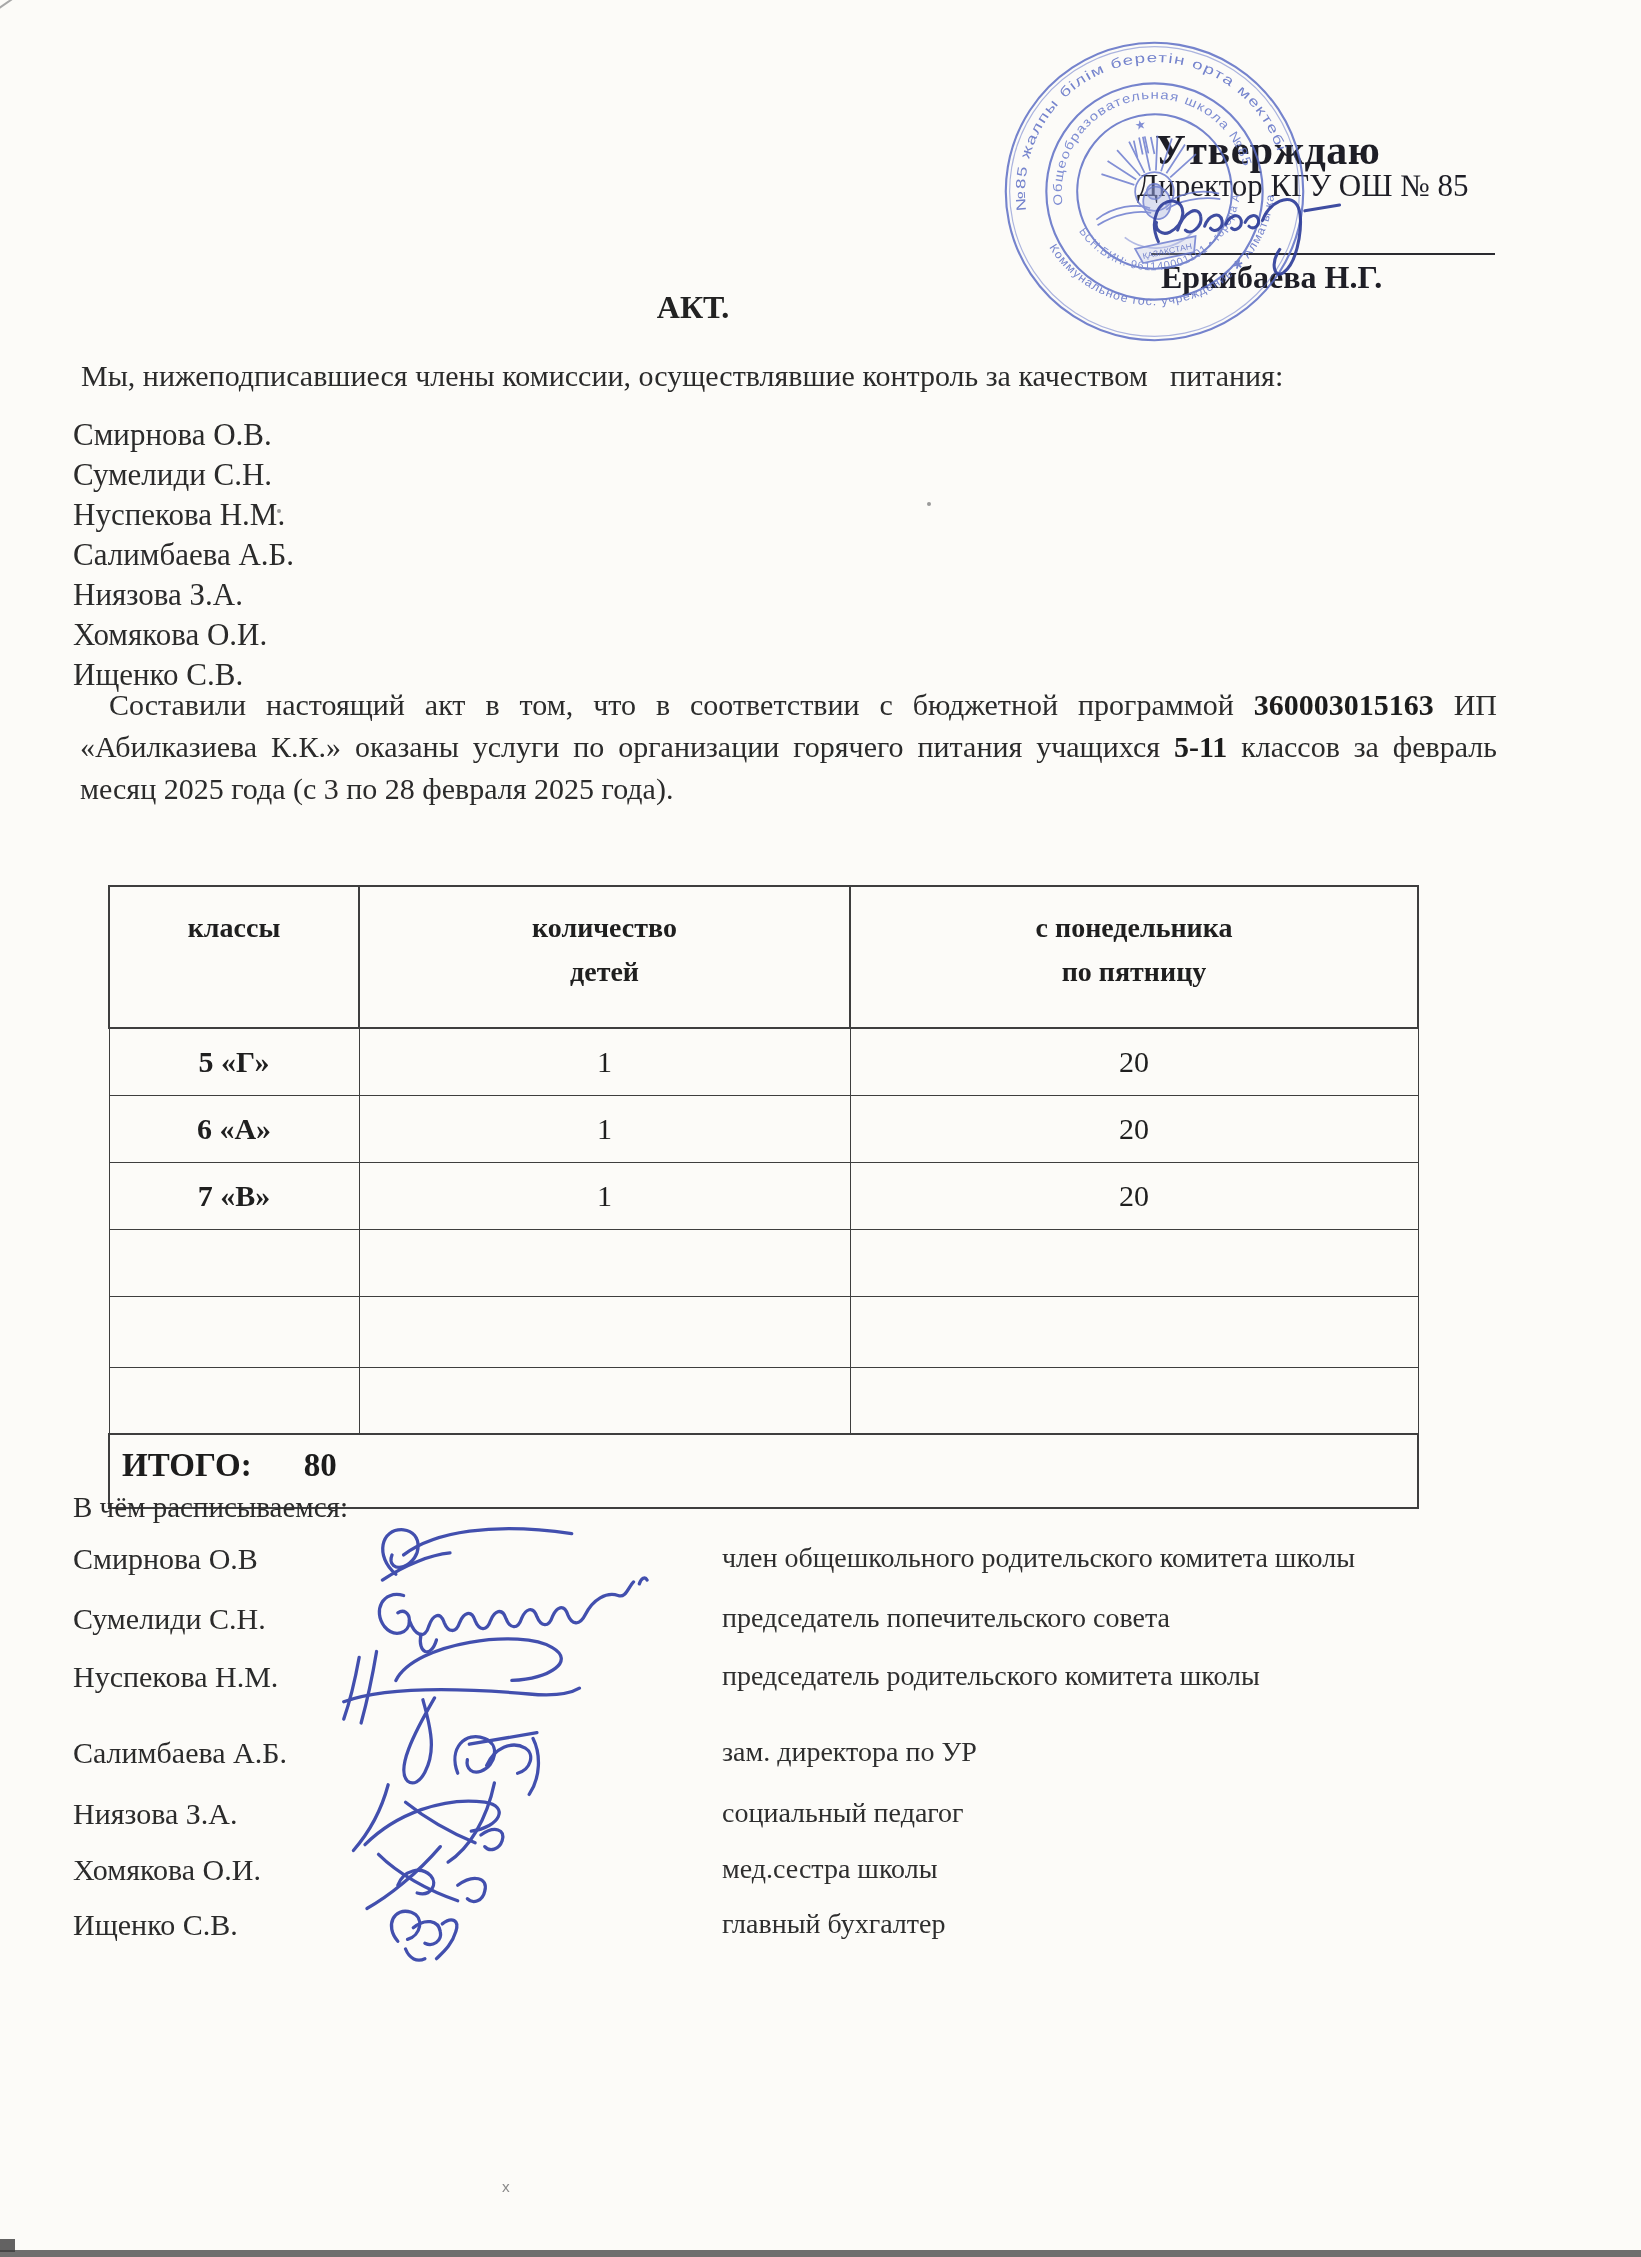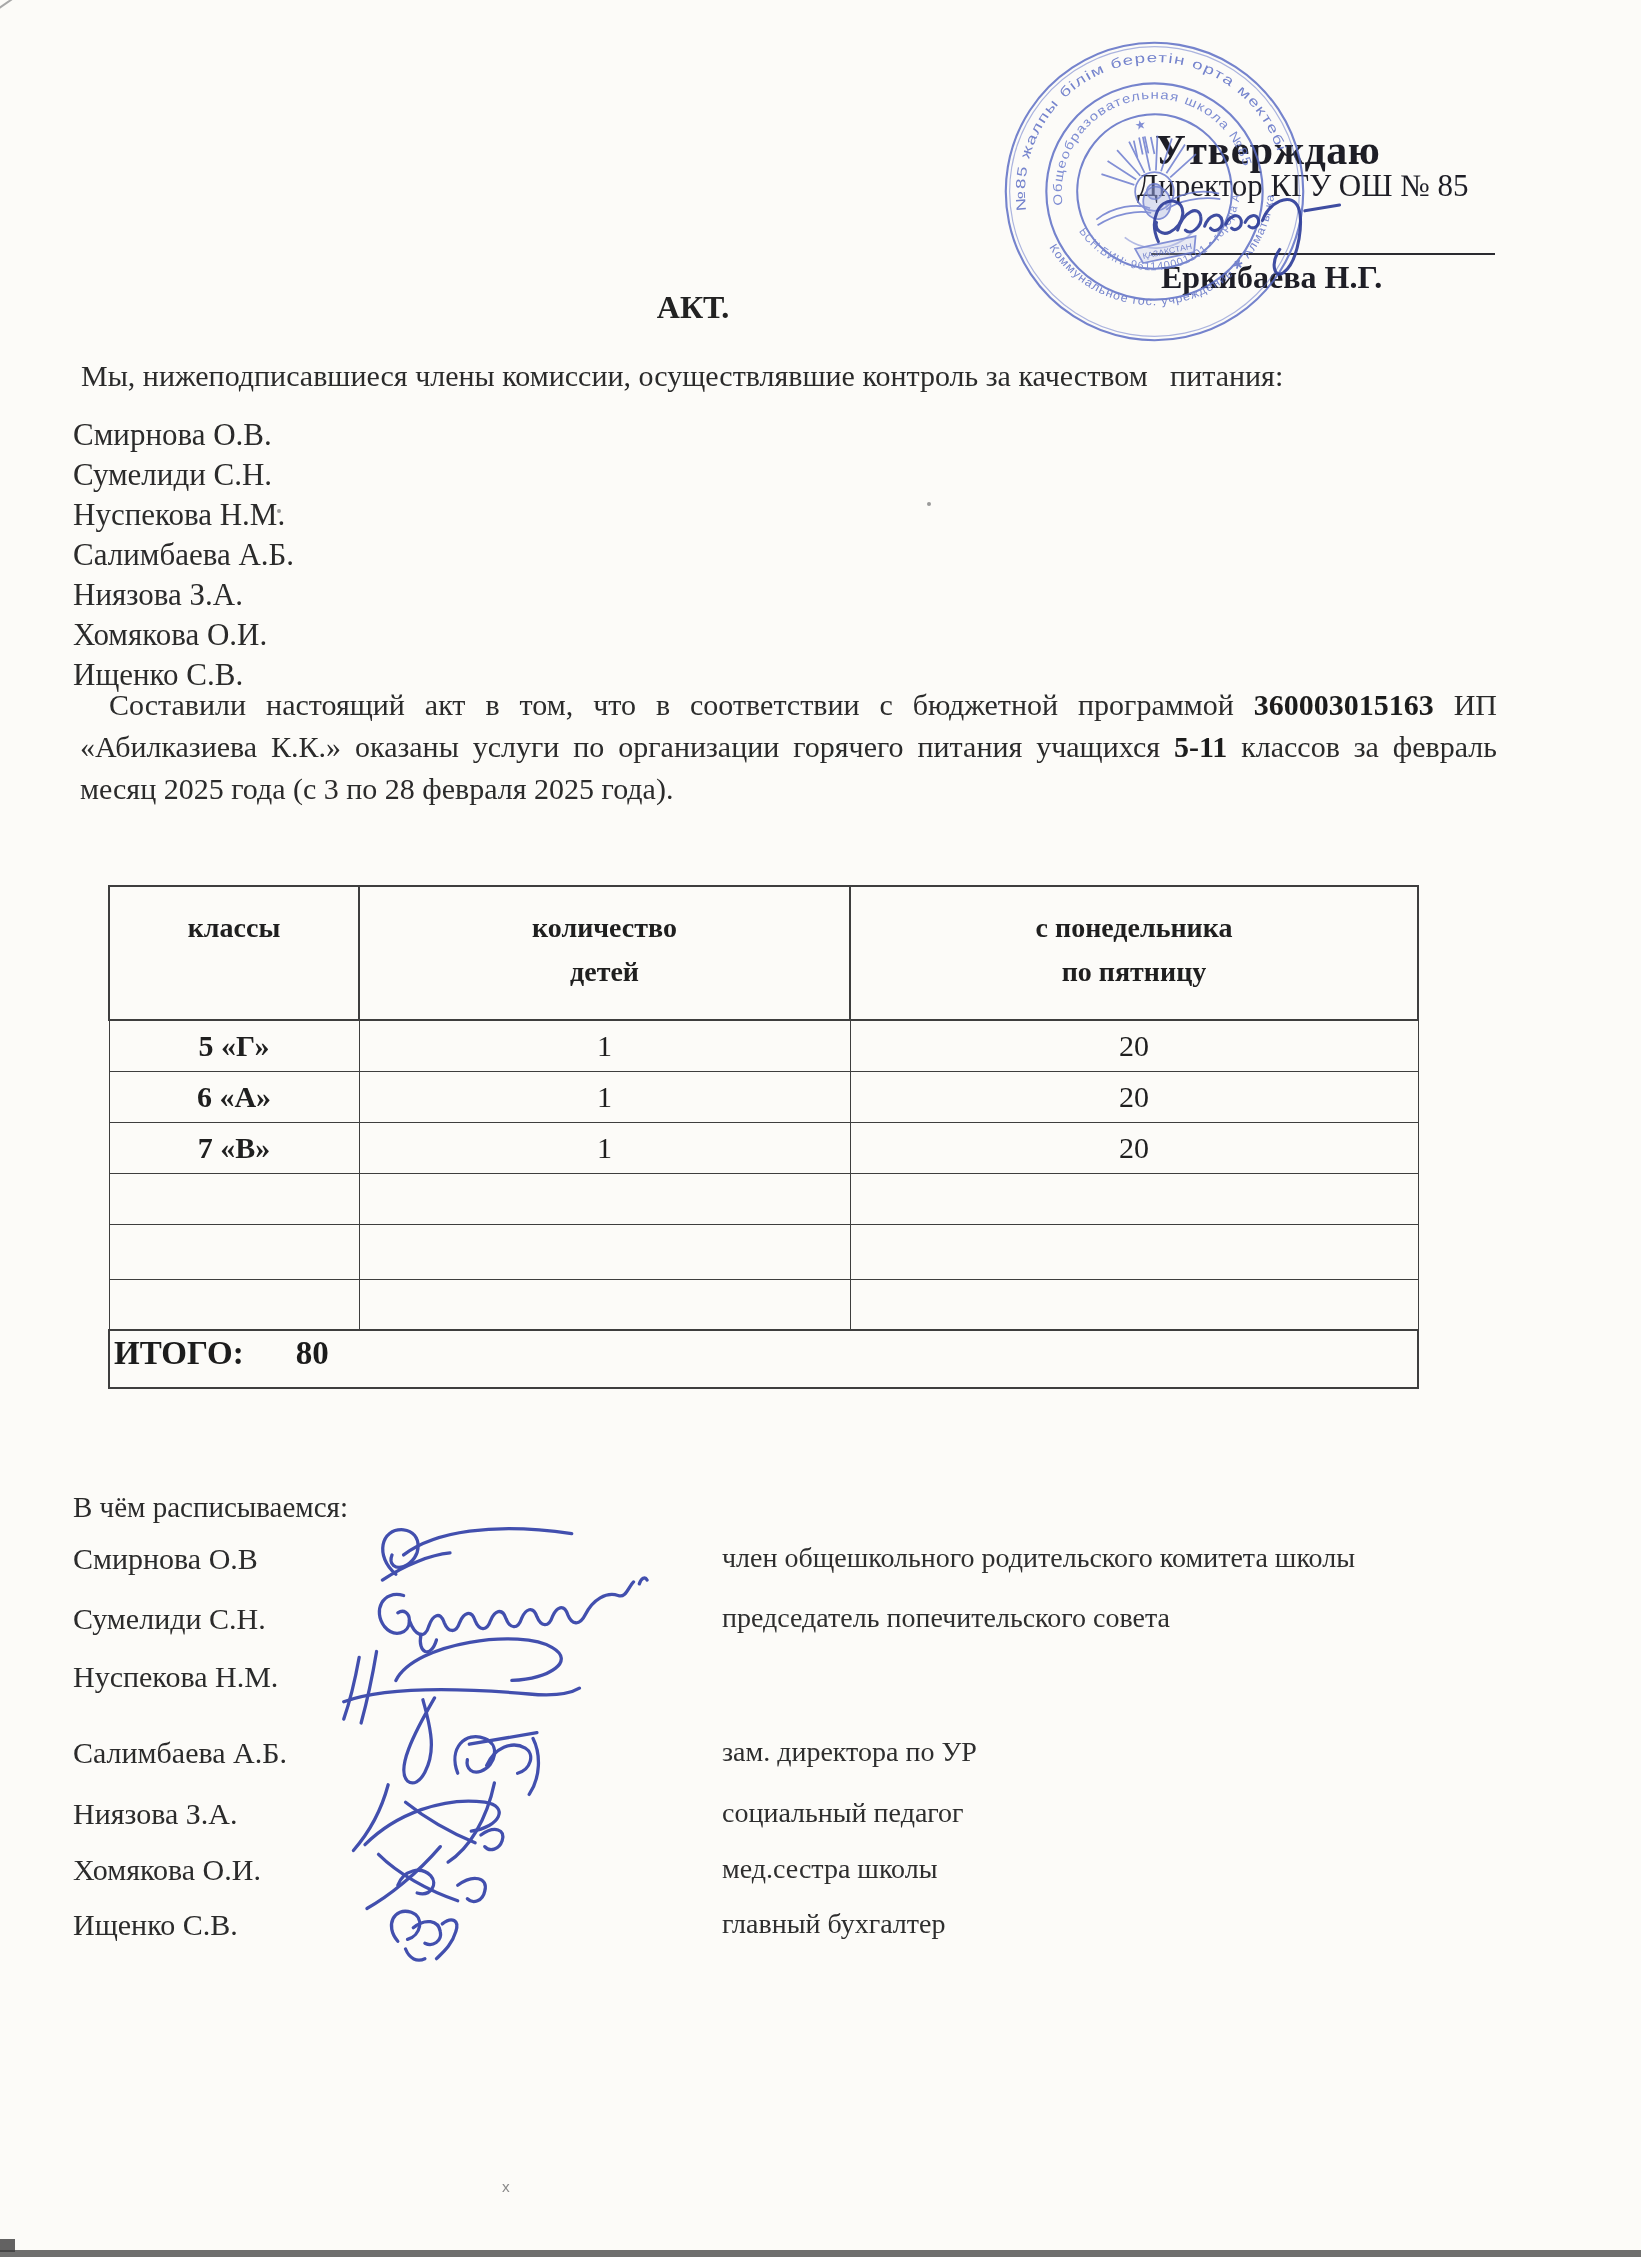--- a/index.html
+++ b/index.html
@@ -21,21 +21,21 @@
   
   .stamp{position:absolute;left:1000px;top:37px;z-index:4;opacity:.88;filter:blur(0.5px);}
   
   .doc-title{position:absolute;left:0;top:289px;width:1386px;text-align:center;font-size:32px;font-weight:bold;color:#222;}
   .intro-par{position:absolute;left:81px;top:359px;width:1255px;font-size:30px;color:#2b2b2b;}
   .members{position:absolute;left:73px;top:415px;font-size:31px;line-height:40px;color:#2b2b2b;}
   .act-par{position:absolute;left:80px;top:684px;width:1417px;font-size:30px;line-height:42px;text-align:justify;text-indent:29px;color:#2b2b2b;}
   .act-par b{color:#1c1c1c;}
   
   .act-table{position:absolute;left:108px;top:885px;border-collapse:collapse;table-layout:fixed;width:1309px;}
-  .act-table td{border:1.9px solid #3e3e3e;padding:4px;vertical-align:top;}
+  .act-table td{border:1.9px solid #3e3e3e;padding:12px;vertical-align:top;}
   .act-table .outer{border-width:2.9px;}
   .act-table tr.hdr td{height:109px;text-align:center;font-weight:bold;font-size:28px;line-height:44px;padding-top:19.3px;color:#1f1f1f;}
   .act-table tr.data td{height:42px;text-align:center;font-size:30px;line-height:42px;color:#1f1f1f;}
   .act-table tr.data td.cls{font-weight:bold;margin-left:40px;}
   .act-table tr.empty1 td{height:42px;}
   .act-table tr.empty2 td{height:46px;}
   .act-table tr.empty3 td{height:41px;}
   .act-table tr.total td{height:48px;border-top-width:2.9px;}
   .total-cell{font-size:33px;font-weight:bold;padding:7.7px 0 0 19.3px;color:#1c1c1c;}
   .total-cell .tv{margin-left:52px;}
@@ -187,20 +187,21 @@
   </tbody>
     </table>
 
   <div class="sign-heading">В чём расписываемся:</div>
 
   <div class="sname r1">Смирнова О.В</div>
   <div class="srole r1">член общешкольного родительского комитета школы</div>
   <div class="sname r2">Сумелиди С.Н.</div>
   <div class="srole r2">председатель попечительского совета</div>
   <div class="sname r3">Нуспекова Н.М.</div>
+  <div class="srole r3">председатель родительского комитета школы</div>
   <div class="sname r4">Салимбаева А.Б.</div>
   <div class="srole r4">зам. директора по УР</div>
   <div class="sname r5">Ниязова З.А.</div>
   <div class="srole r5">социальный педагог</div>
   <div class="sname r6">Хомякова О.И.</div>
   <div class="srole r6">мед.сестра школы</div>
   <div class="sname r7">Ищенко С.В.</div>
   <div class="srole r7">главный бухгалтер</div>
 
   <svg class="sig-overlay" width="454" height="483" viewBox="0 0 470 500">

